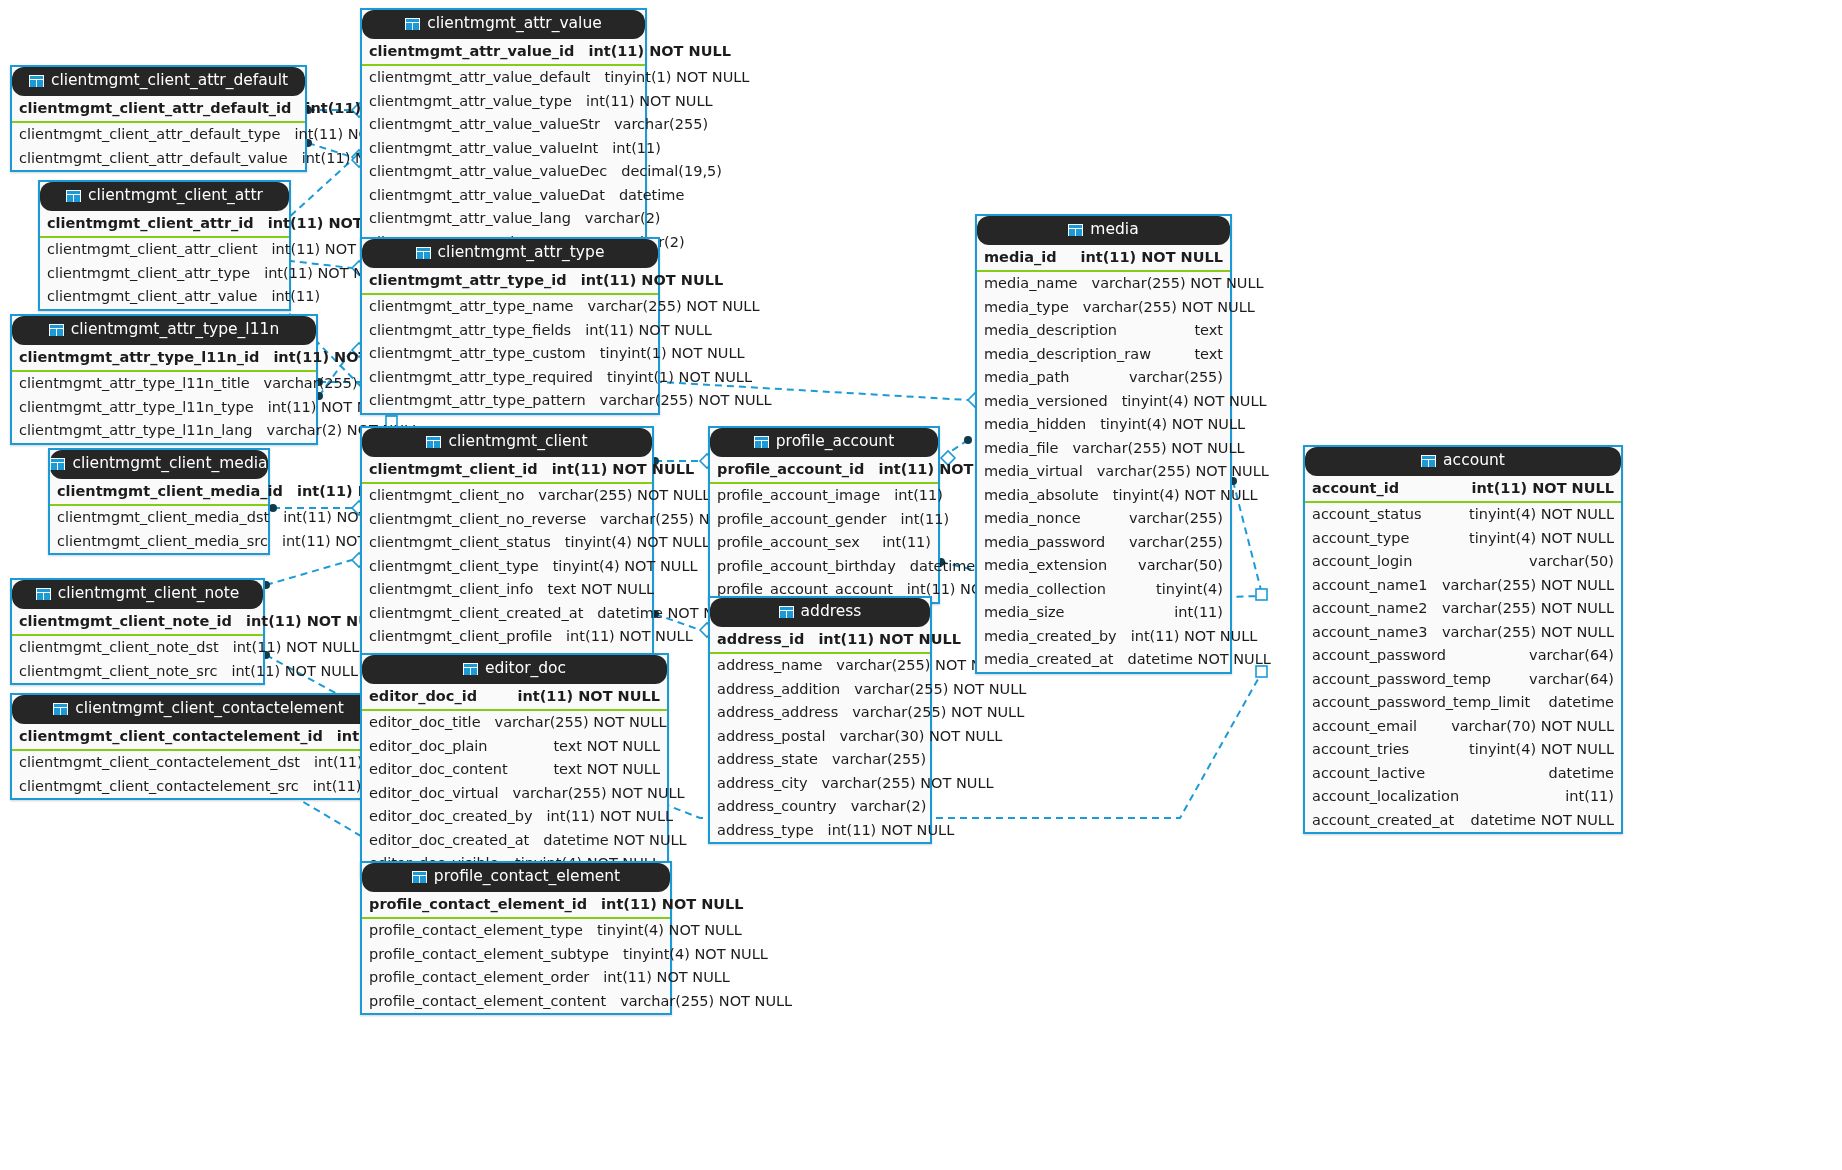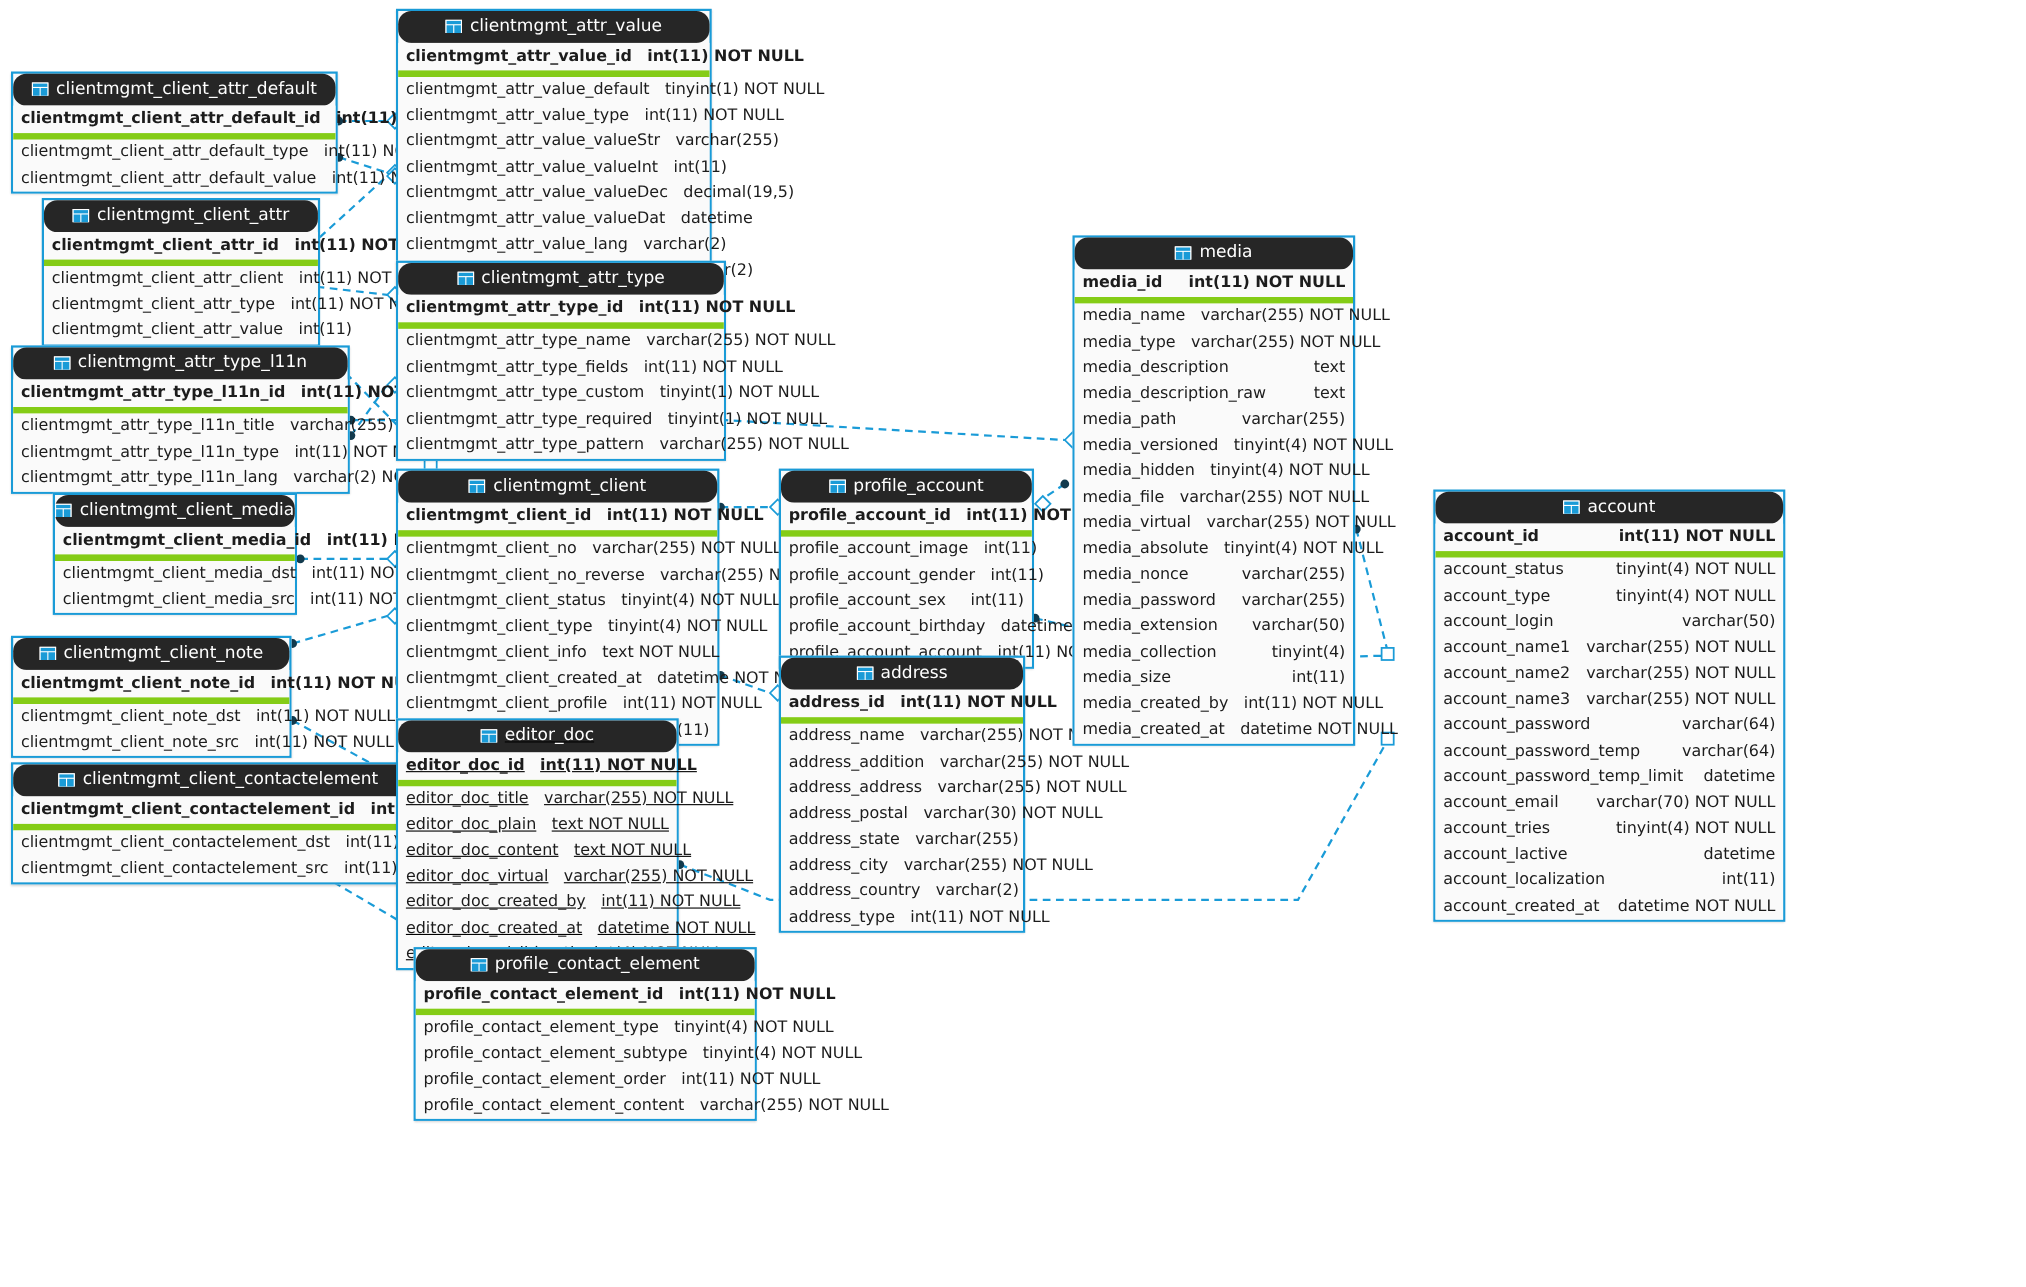--- a/index.html
+++ b/index.html
@@ -50,21 +50,21 @@
     flex:0 0 auto;
     background:#ffffff;
     border:1px solid #ffffff;
     box-sizing:border-box;
   }
   .tbl-icon i{position:absolute;display:block;background:#1a9bd7;}
   .tbl-icon i.r1{left:0;top:0;width:13px;height:3px;}
   .tbl-icon i.c1{left:0;top:4px;width:6px;height:7px;}
   .tbl-icon i.c2{left:7px;top:4px;width:6px;height:7px;}
   .ent-pk{
-    border-bottom:6px solid #84cc16;
+    border-bottom:2px solid #84cc16;
     background:#fafafa;
   }
   .ent-body{background:#fafafa;}
   .row{
     display:flex;
     align-items:baseline;
     justify-content:space-between;
     gap:14px;
     font-size:14.5px;
     line-height:1;
@@ -453,21 +453,21 @@
         <div class="row">
           <span class="col-name">clientmgmt_client_profile</span>
           <span class="col-type">int(11) NOT NULL</span>
         </div>
         <div class="row">
           <span class="col-name">clientmgmt_client_address</span>
           <span class="col-type">int(11)</span>
         </div>
       </div>
     </div>
-    <div class="entity" style="left: 360px; top: 653px; width: 257px; text-decoration: underline;">
+    <div class="entity" style="left: 360px; top: 653px; width: 309px;">
       <div class="ent-head">
         <span class="tbl-icon">
           <i class="r1"></i>
           <i class="c1"></i>
           <i class="c2"></i>
         </span>
         <span>editor_doc</span>
       </div>
       <div class="ent-pk">
         <div class="row">
@@ -499,21 +499,21 @@
         <div class="row">
           <span class="col-name">editor_doc_created_at</span>
           <span class="col-type">datetime NOT NULL</span>
         </div>
         <div class="row">
           <span class="col-name">editor_doc_visible</span>
           <span class="col-type">tinyint(4) NOT NULL</span>
         </div>
       </div>
     </div>
-    <div class="entity" style="left: 376px; top: 861px; width: 312px;">
+    <div class="entity" style="left: 360px; top: 861px; width: 312px;">
       <div class="ent-head">
         <span class="tbl-icon">
           <i class="r1"></i>
           <i class="c1"></i>
           <i class="c2"></i>
         </span>
         <span>profile_contact_element</span>
       </div>
       <div class="ent-pk">
         <div class="row">

